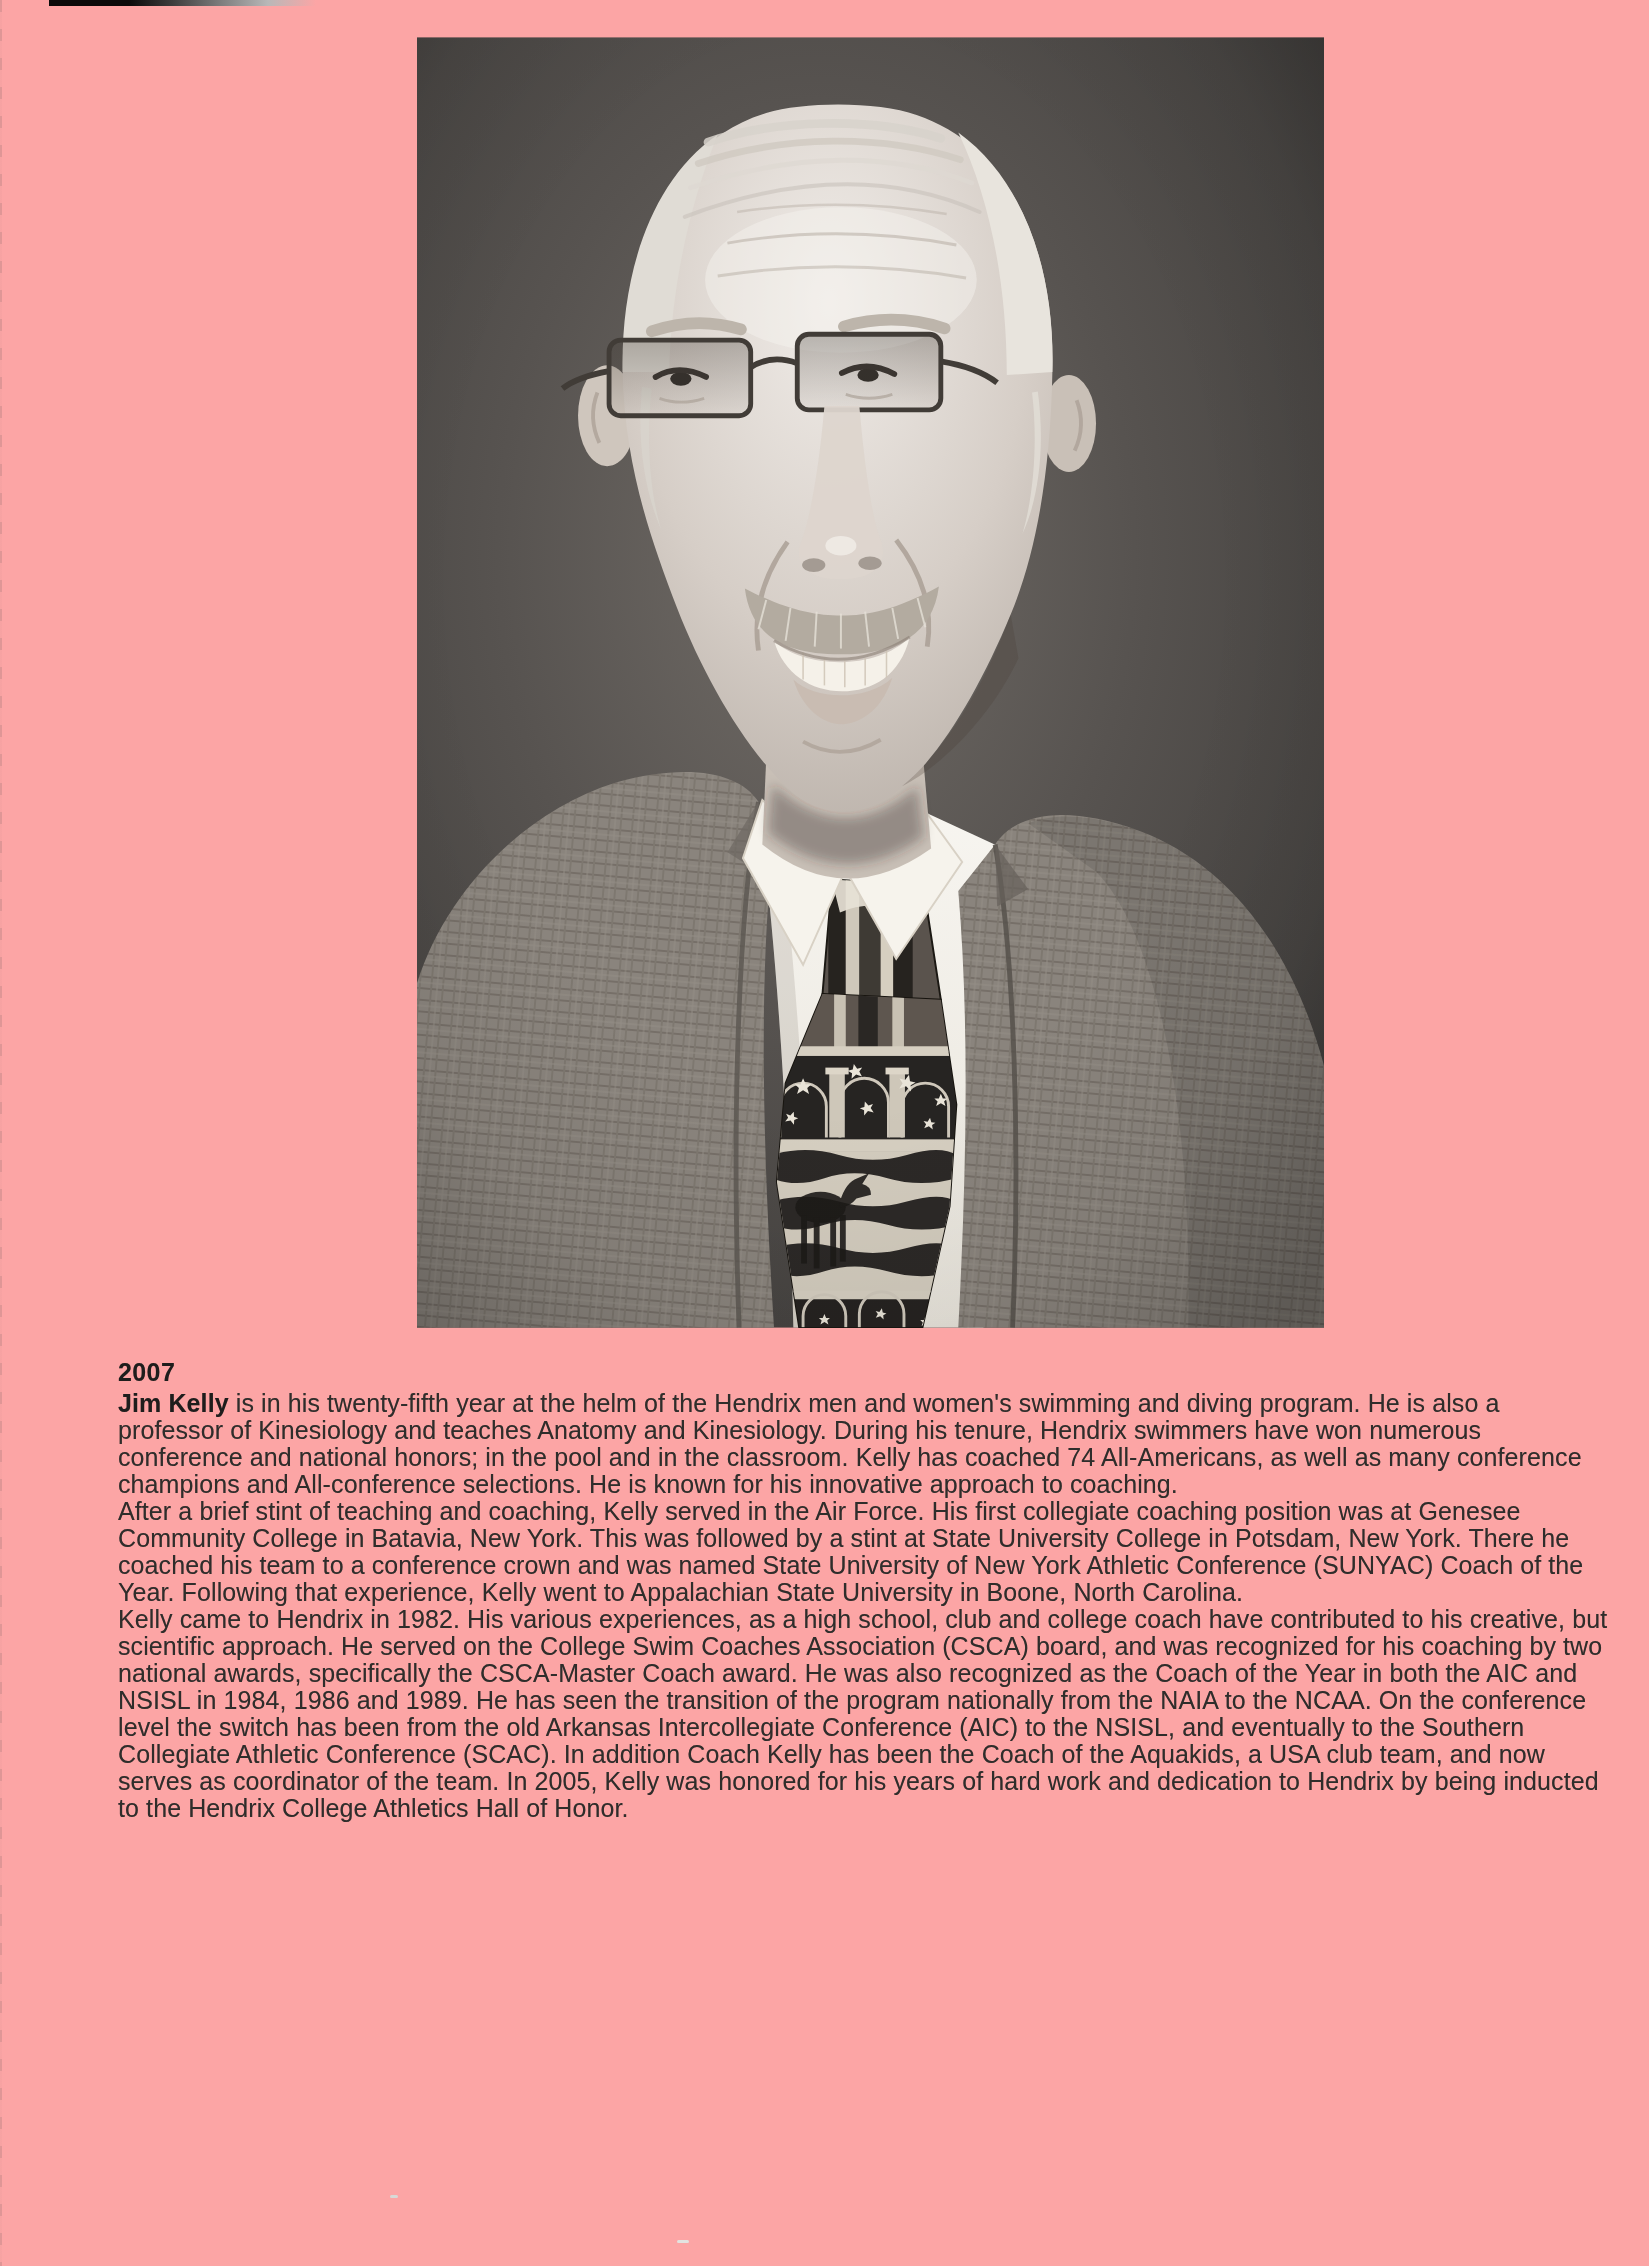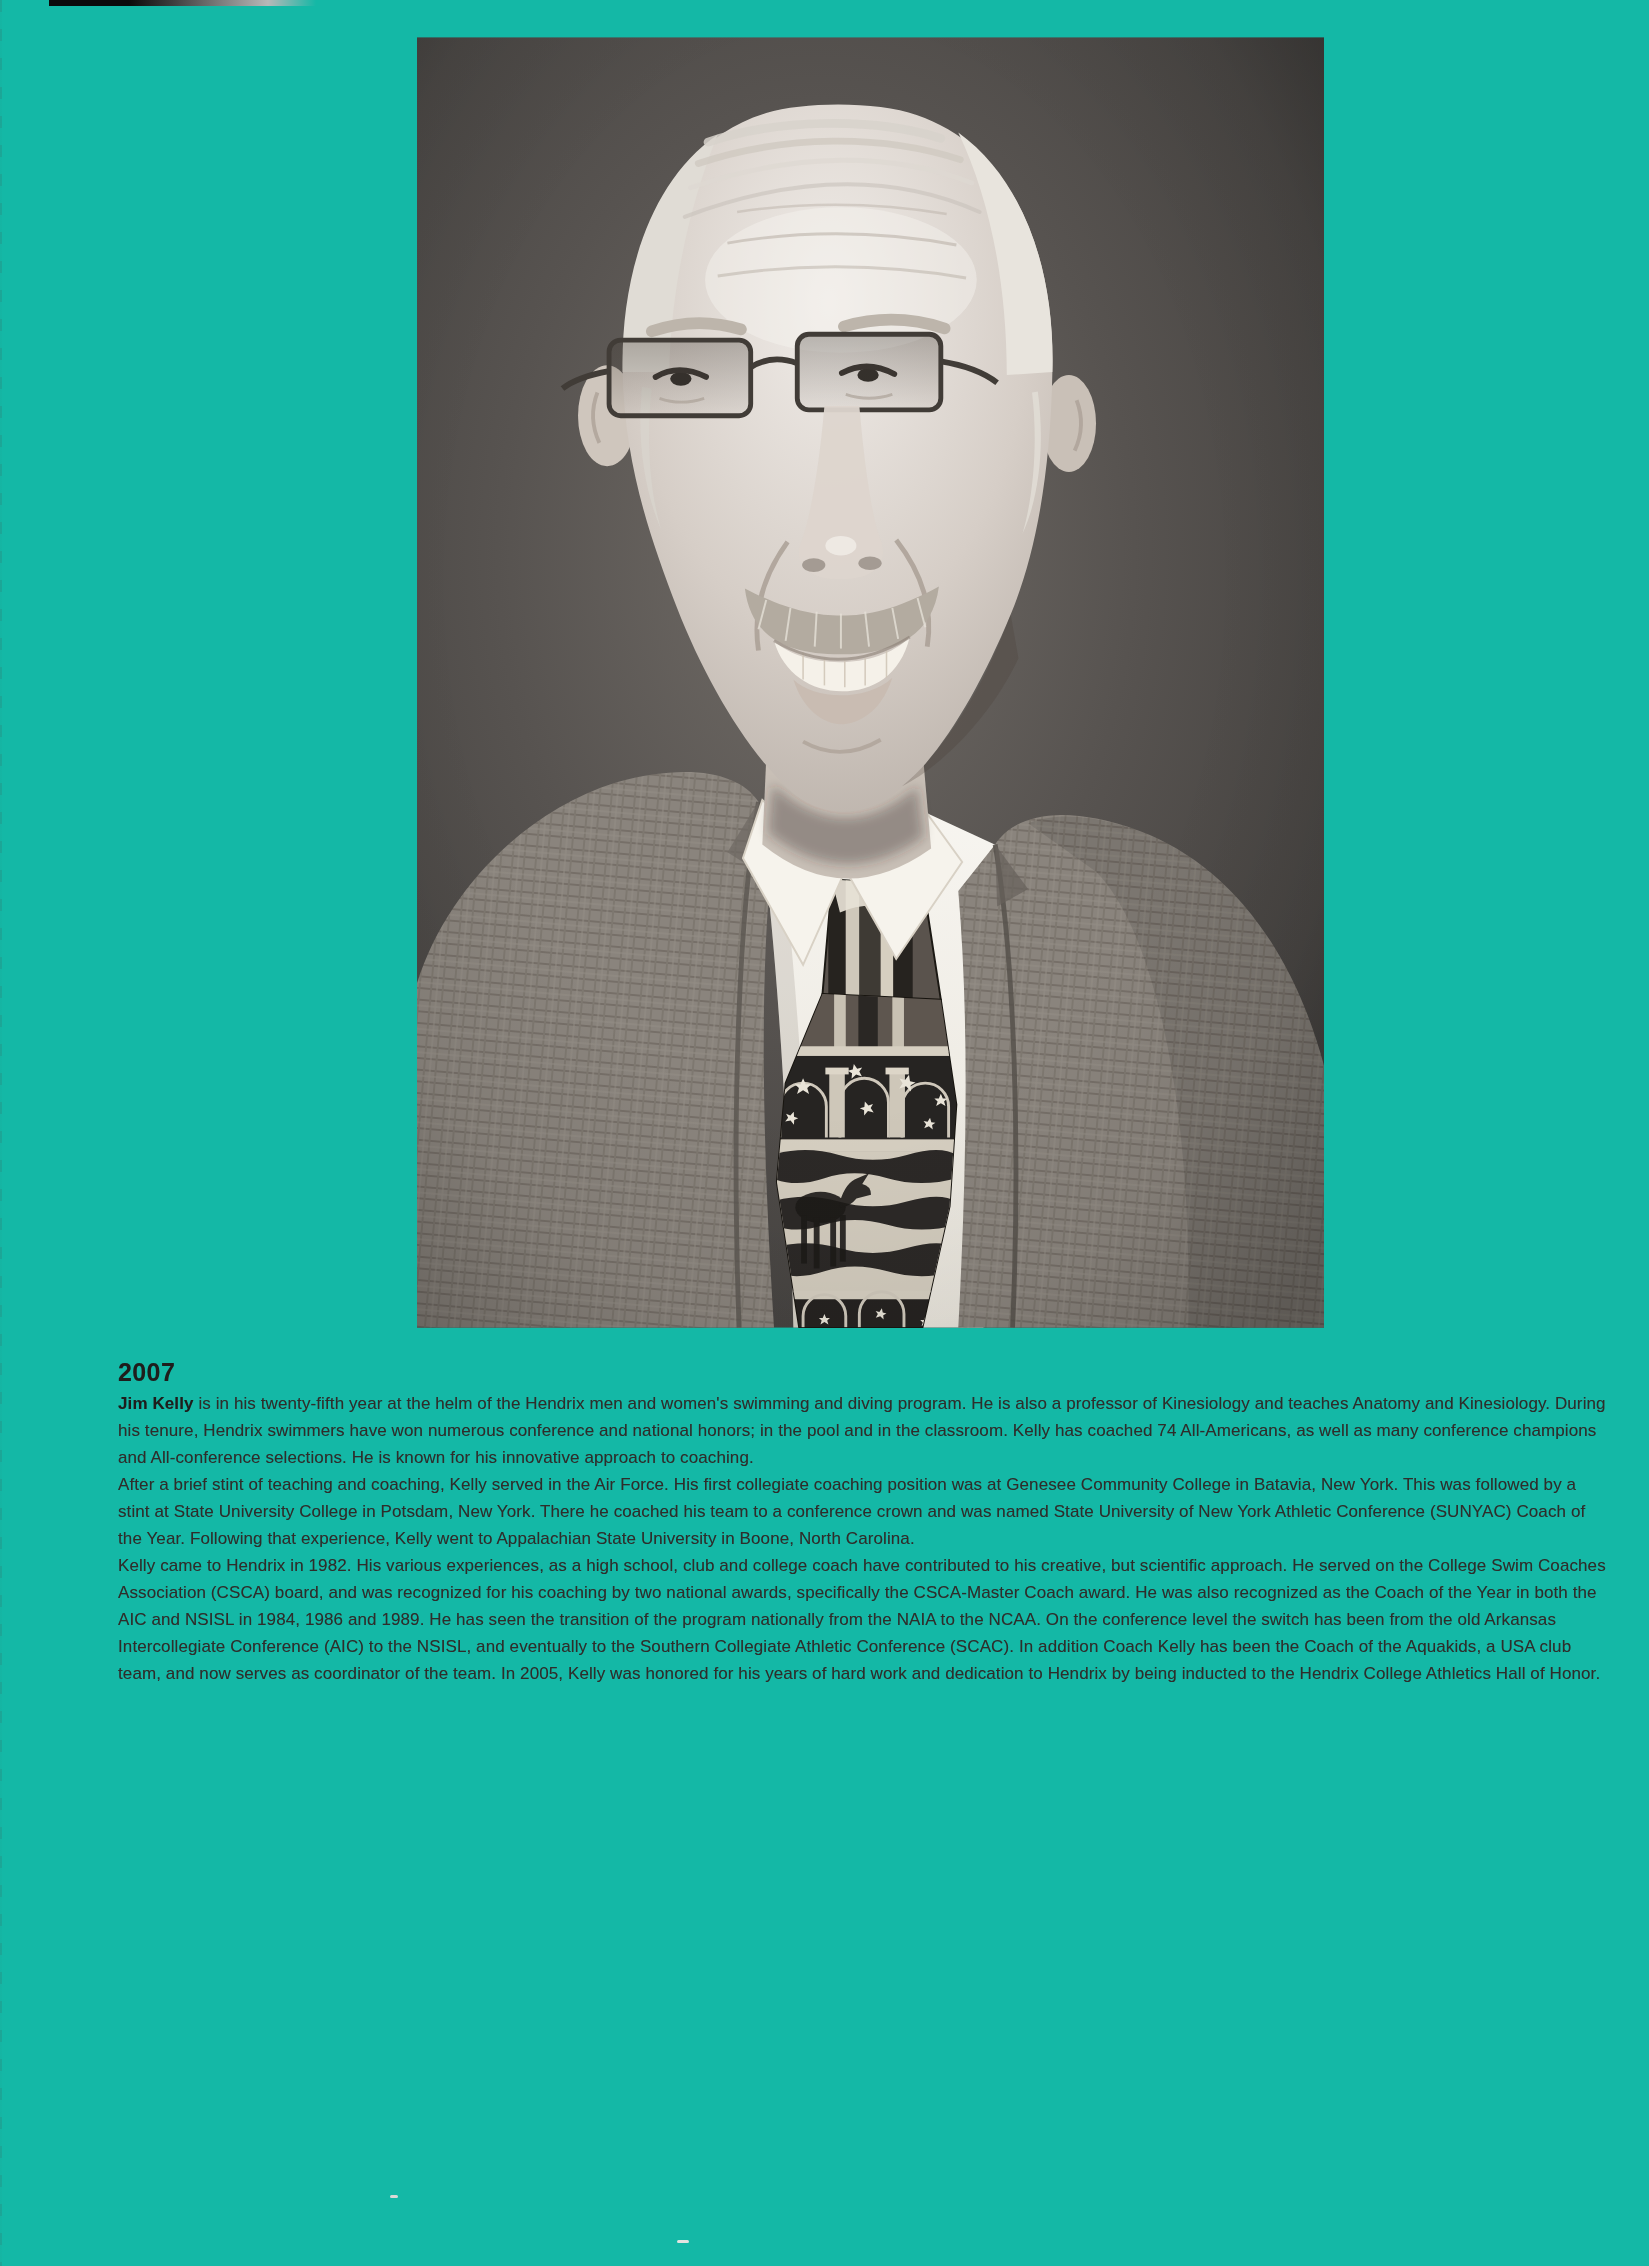--- a/index.html
+++ b/index.html
@@ -1,21 +1,21 @@
 <!DOCTYPE html>
 <html><head>
 <meta charset="utf-8">
 <style>
   html,body{margin:0;padding:0;}
   body{
     width:1650px;height:2267px;position:relative;background:#fdfdfc;
     font-family:"Liberation Sans","DejaVu Sans",sans-serif;
     overflow:hidden;
   }
-  .scan-page{position:absolute;inset:0;background:#14b8a6;}
+  .scan-page{position:absolute;inset:0;background:#fca5a5;}
   
   .artifact-top{
     position:absolute;left:49px;top:0;width:267px;height:5.8px;
     background:linear-gradient(to right,#0b0b0b 0%,#0b0b0b 30%,#3c3c3c 46%,#7c7c7c 64%,#b8b8b8 82%,rgba(185,185,185,0) 100%);
   }
   .artifact-left{
     position:absolute;left:0;top:0;width:1.9px;height:2267px;opacity:.45;
     background:repeating-linear-gradient(to bottom,rgba(70,70,70,.35) 0 11.6px,rgba(70,70,70,.06) 11.6px 29px);
   }
   .artifact-smudge-a{position:absolute;left:390px;top:2195px;width:7.8px;height:2.9px;background:#d9d9d6;border-radius:1.9px;}
@@ -24,21 +24,21 @@
   .photo{position:absolute;left:417px;top:37px;width:907px;height:1291px;}
   .photo svg{display:block;width:100%;height:100%;}
   
   .textblock{
     position:absolute;left:118px;top:1358px;width:1491px;
     color:#2f2d2b;text-shadow:0 0 0.5px rgba(47,45,43,.35);
   }
   .year-heading{
     font-size:25px;font-weight:bold;color:#1e1d1c;margin:0 0 2.9px 0;letter-spacing:0.4px;line-height:29px;
   }
-  .bio-paragraph{margin:0;font-size:17px;line-height:27px;letter-spacing:0.1px;}
+  .bio-paragraph{margin:0;font-size:25px;line-height:27px;letter-spacing:0.1px;}
   .bio-paragraph strong{font-weight:bold;color:#1e1d1c;}
 </style>
 </head>
 <body>
 
 <main class="scan-page">
 
   <div class="artifact-top"></div>
   <div class="artifact-left"></div>
   <div class="artifact-smudge-a"></div>

